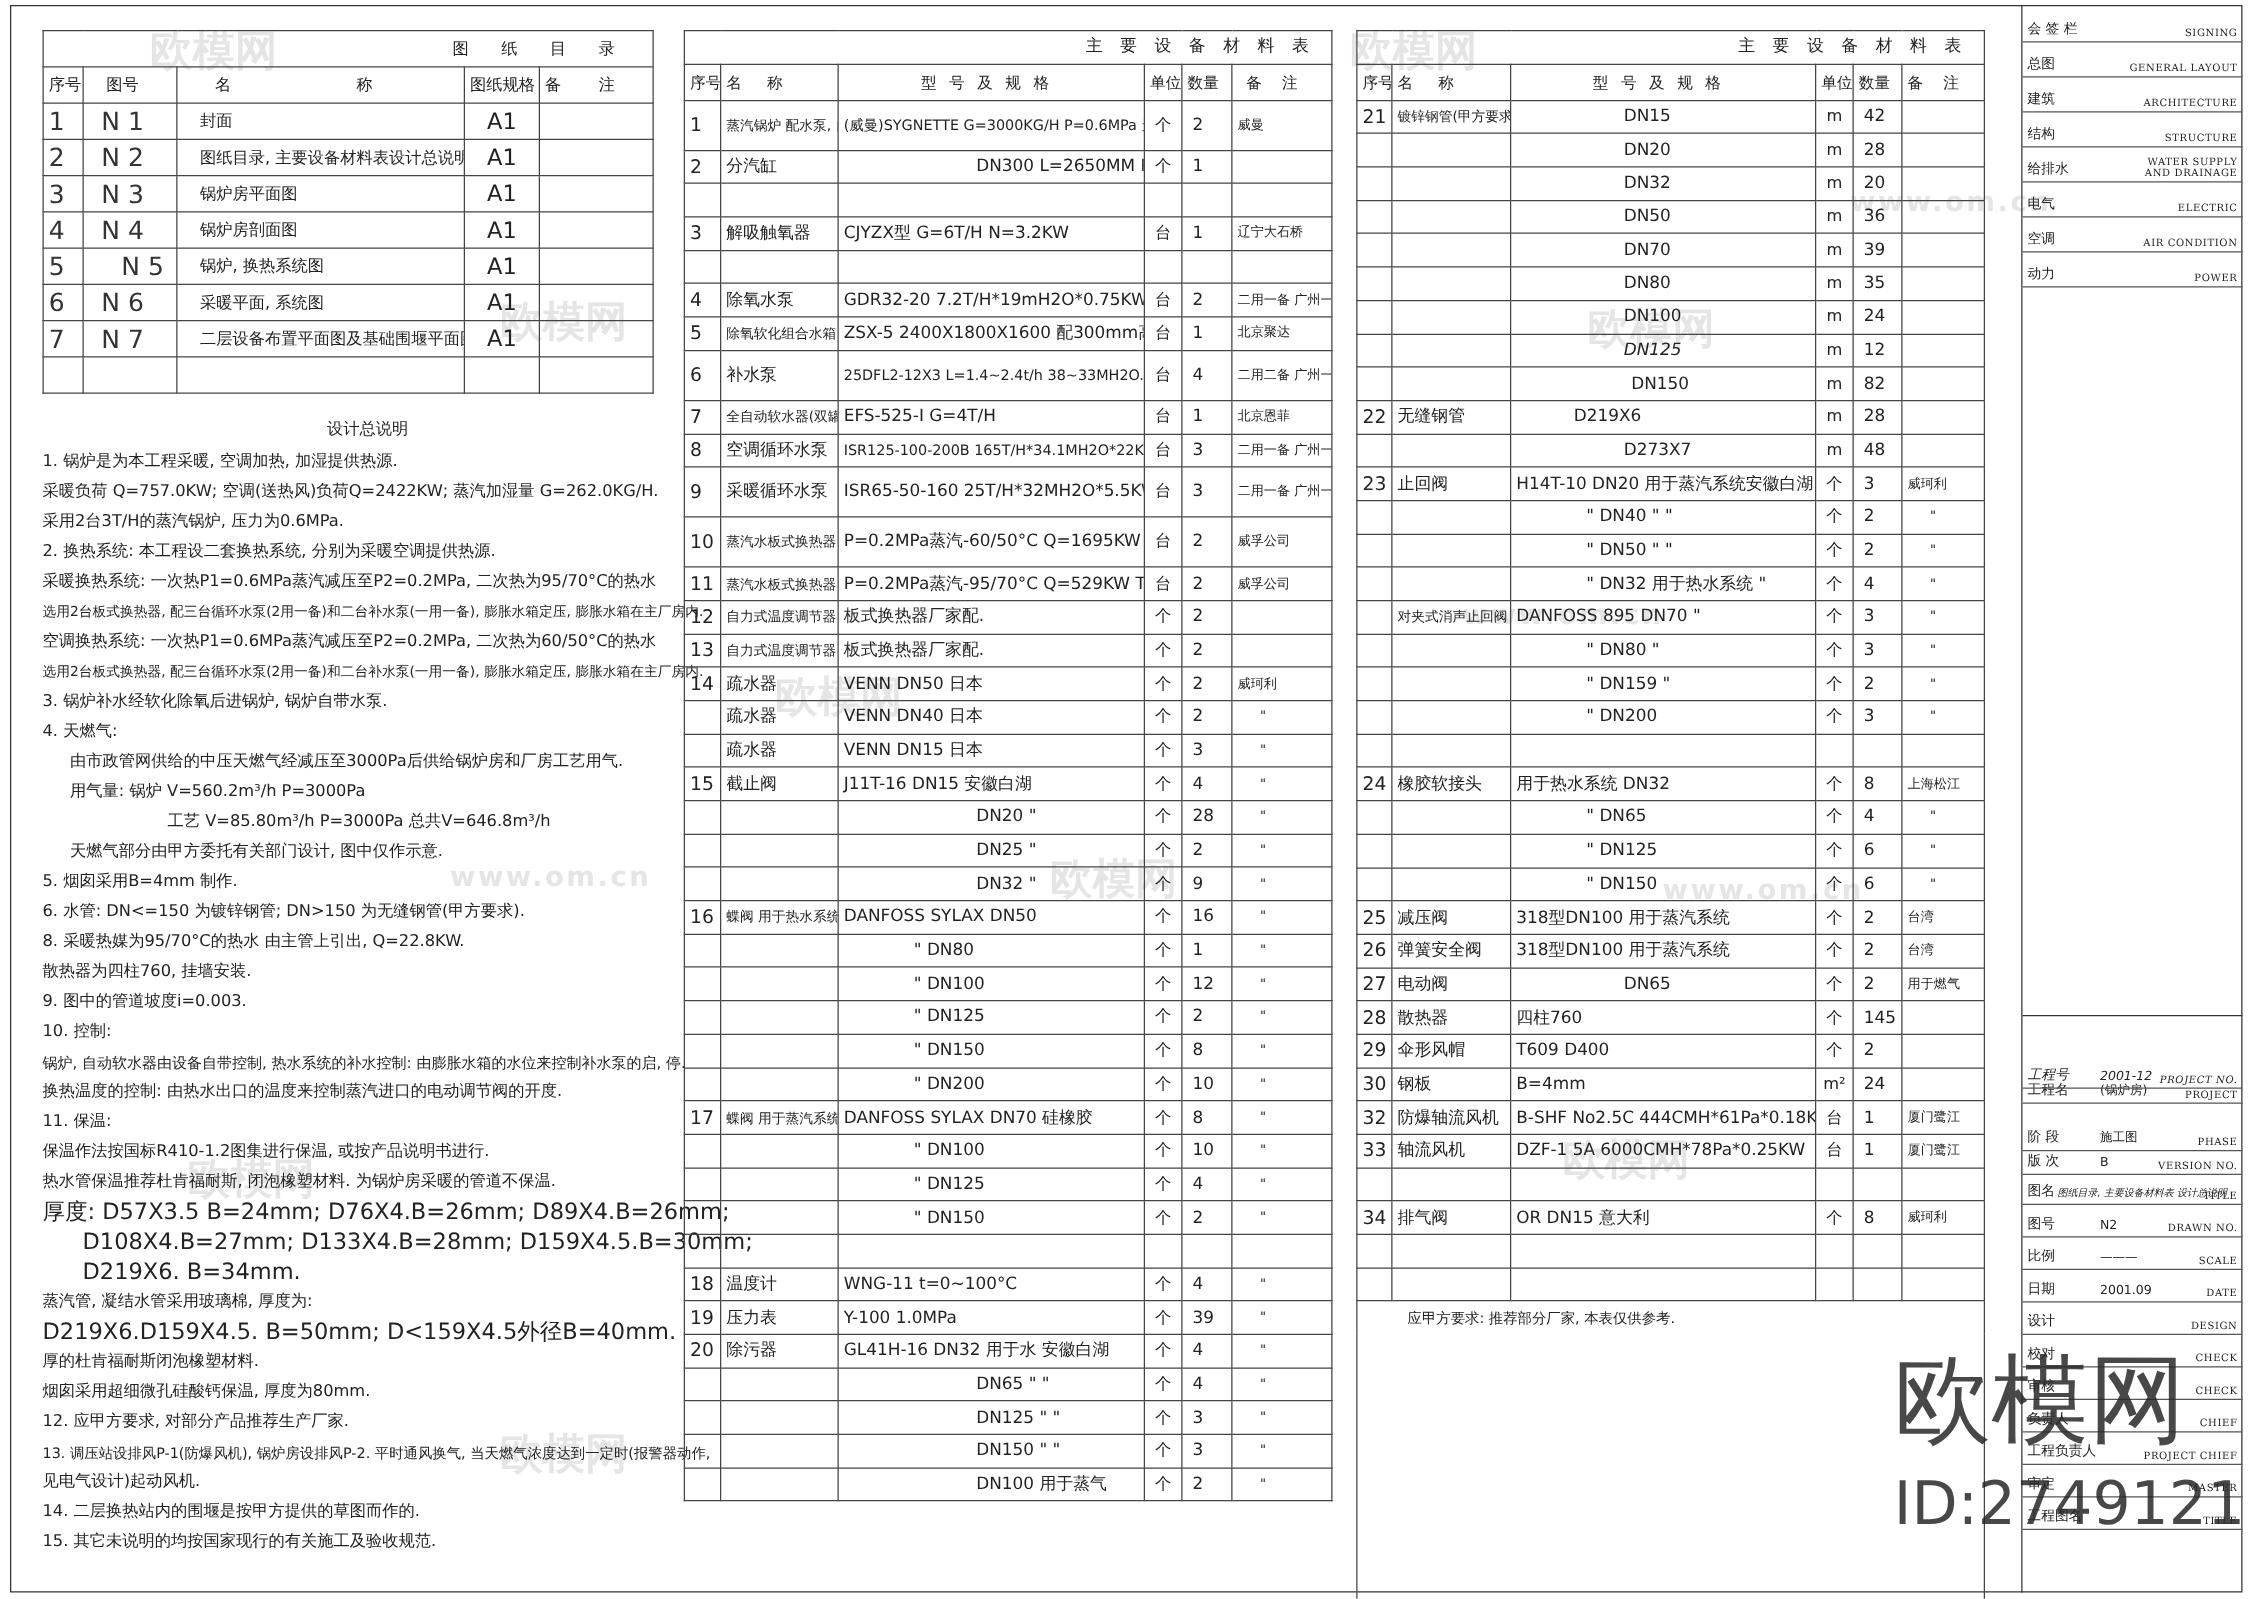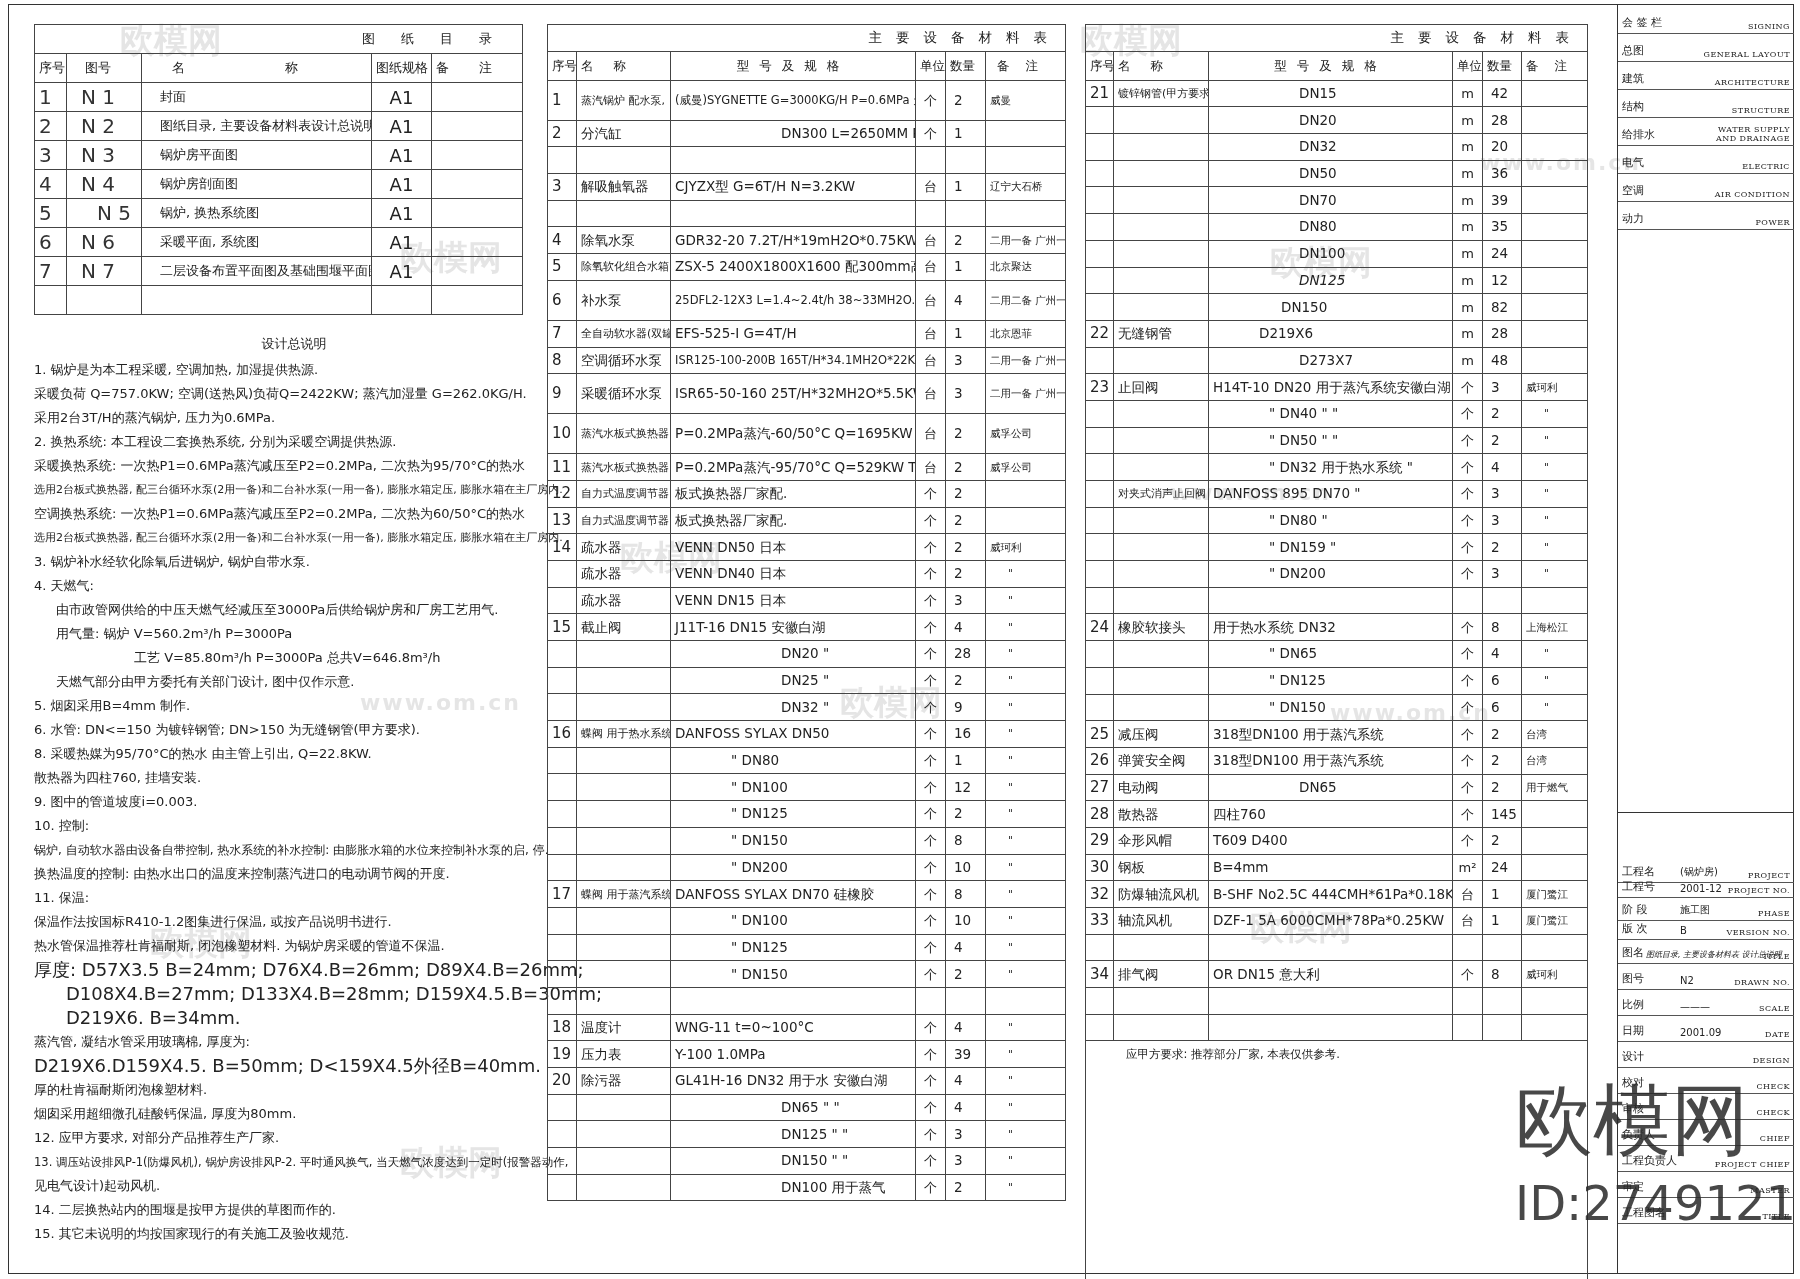--- a/index.html
+++ b/index.html
@@ -602,21 +602,21 @@
         <td class="seq"></td>
         <td></td>
         <td style="padding-left: 90px; font-style: italic;">DN125</td>
         <td class="unit">m</td>
         <td class="qty">12</td>
         <td class="note"></td>
       </tr>
       <tr>
         <td class="seq"></td>
         <td></td>
-        <td style="padding-left: 72px;">DN150</td>
+        <td style="padding-left: 96px;">DN150</td>
         <td class="unit">m</td>
         <td class="qty">82</td>
         <td class="note"></td>
       </tr>
       <tr>
         <td class="seq">22</td>
         <td>无缝钢管</td>
         <td style="padding-left: 50px; margin-top: 23px;">D219X6</td>
         <td class="unit">m</td>
         <td class="qty">28</td>
@@ -873,21 +873,21 @@
     <div class="row" style="top: 198px; height: 28px;">
       <span class="cn">动力</span>
       <span class="en" style="max-width:95px;white-space:normal">POWER</span>
     </div>
     <div style="position: absolute; left: 0px; top: 808px; width: 100%; border-top: 1.5px solid rgb(51, 51, 51);"></div>
     <div class="row" style="top: 860px; height: 19px;">
       <span class="cn">工程名</span>
       <span class="val" style="">(锅炉房)</span>
       <span class="en">PROJECT</span>
     </div>
-    <div class="row" style="top: 875px; height: 19px;">
+    <div class="row" style="top: 848px; height: 19px; font-style: italic;">
       <span class="cn">工程号</span>
       <span class="val" style="">2001-12</span>
       <span class="en">PROJECT NO.</span>
     </div>
     <div class="row" style="top: 898px; height: 19px;">
       <span class="cn">阶 段</span>
       <span class="val" style="">施工图</span>
       <span class="en">PHASE</span>
     </div>
     <div class="row" style="top: 917px; height: 19px;">

